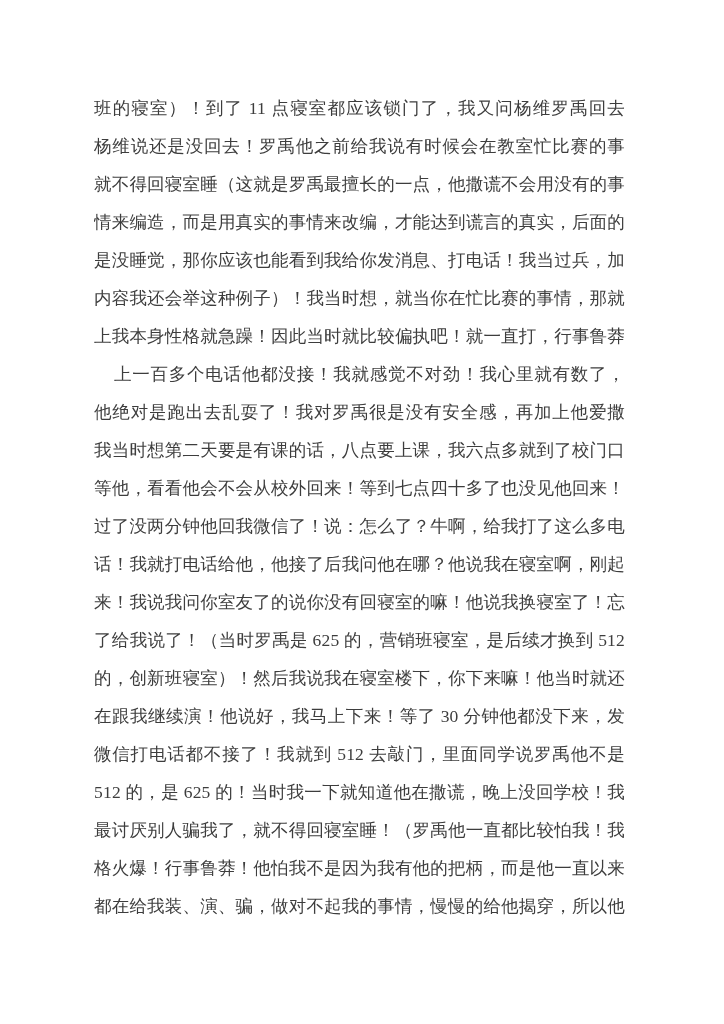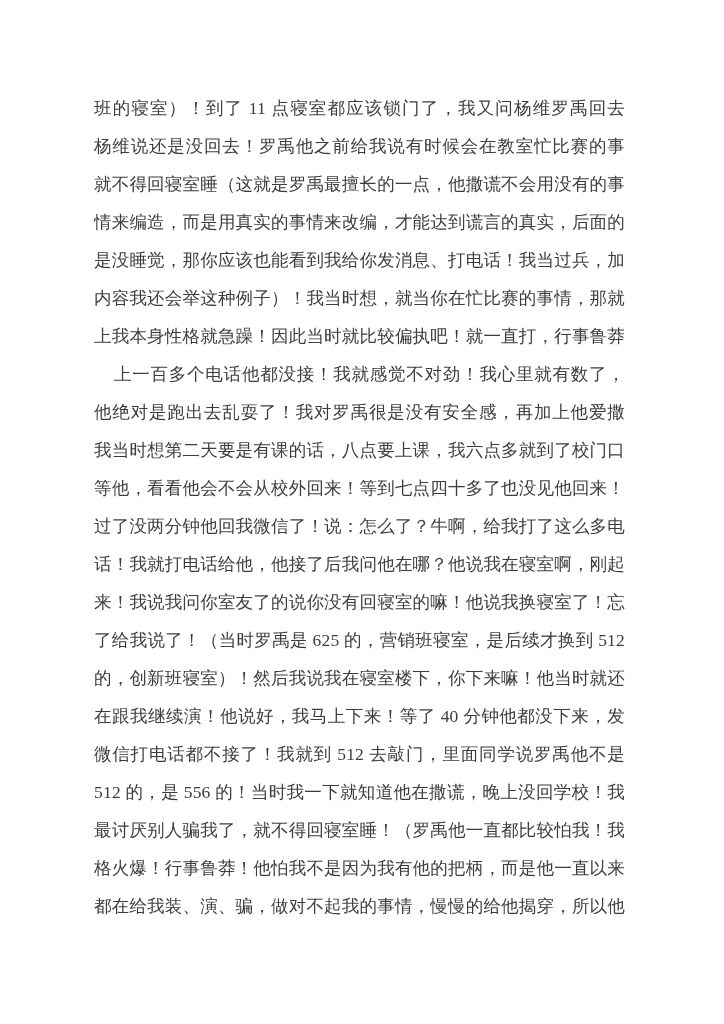--- a/index.html
+++ b/index.html
@@ -51,20 +51,20 @@
     <div class="line" style="color: rgb(61, 61, 61);">上我本身性格就急躁！因此当时就比较偏执吧！就一直打，行事鲁莽</div>
     <div class="line" style="color: rgb(61, 61, 61); margin-left: 20px;">上一百多个电话他都没接！我就感觉不对劲！我心里就有数了，罗禹</div>
     <div class="line" style="color: rgb(61, 61, 61);">他绝对是跑出去乱耍了！我对罗禹很是没有安全感，再加上他爱撒谎！</div>
     <div class="line" style="color: rgb(61, 61, 61);">我当时想第二天要是有课的话，八点要上课，我六点多就到了校门口</div>
     <div class="line" style="color: rgb(61, 61, 61);">等他，看看他会不会从校外回来！等到七点四十多了也没见他回来！</div>
     <div class="line" style="color: rgb(61, 61, 61);">过了没两分钟他回我微信了！说：怎么了？牛啊，给我打了这么多电</div>
     <div class="line" style="color: rgb(61, 61, 61);">话！我就打电话给他，他接了后我问他在哪？他说我在寝室啊，刚起</div>
     <div class="line" style="color: rgb(61, 61, 61);">来！我说我问你室友了的说你没有回寝室的嘛！他说我换寝室了！忘</div>
     <div class="line" style="color: rgb(61, 61, 61);">了给我说了！（当时罗禹是 625 的，营销班寝室，是后续才换到 512</div>
     <div class="line" style="color: rgb(61, 61, 61);">的，创新班寝室）！然后我说我在寝室楼下，你下来嘛！他当时就还</div>
-    <div class="line" style="color: rgb(61, 61, 61);">在跟我继续演！他说好，我马上下来！等了 40 分钟他都没下来，发</div>
+    <div class="line" style="color: rgb(61, 61, 61);">在跟我继续演！他说好，我马上下来！等了 30 分钟他都没下来，发</div>
     <div class="line" style="color: rgb(61, 61, 61);">微信打电话都不接了！我就到 512 去敲门，里面同学说罗禹他不是</div>
-    <div class="line" style="color: rgb(61, 61, 61);">512 的，是 556 的！当时我一下就知道他在撒谎，晚上没回学校！我</div>
+    <div class="line" style="color: rgb(61, 61, 61);">512 的，是 625 的！当时我一下就知道他在撒谎，晚上没回学校！我</div>
     <div class="line" style="color: rgb(61, 61, 61);">最讨厌别人骗我了，就不得回寝室睡！（罗禹他一直都比较怕我！我性</div>
     <div class="line" style="color: rgb(61, 61, 61);">格火爆！行事鲁莽！他怕我不是因为我有他的把柄，而是他一直以来</div>
     <div class="line" style="color: rgb(61, 61, 61);">都在给我装、演、骗，做对不起我的事情，慢慢的给他揭穿，所以他</div>
   </div>
 </div>
 
 </body></html>

